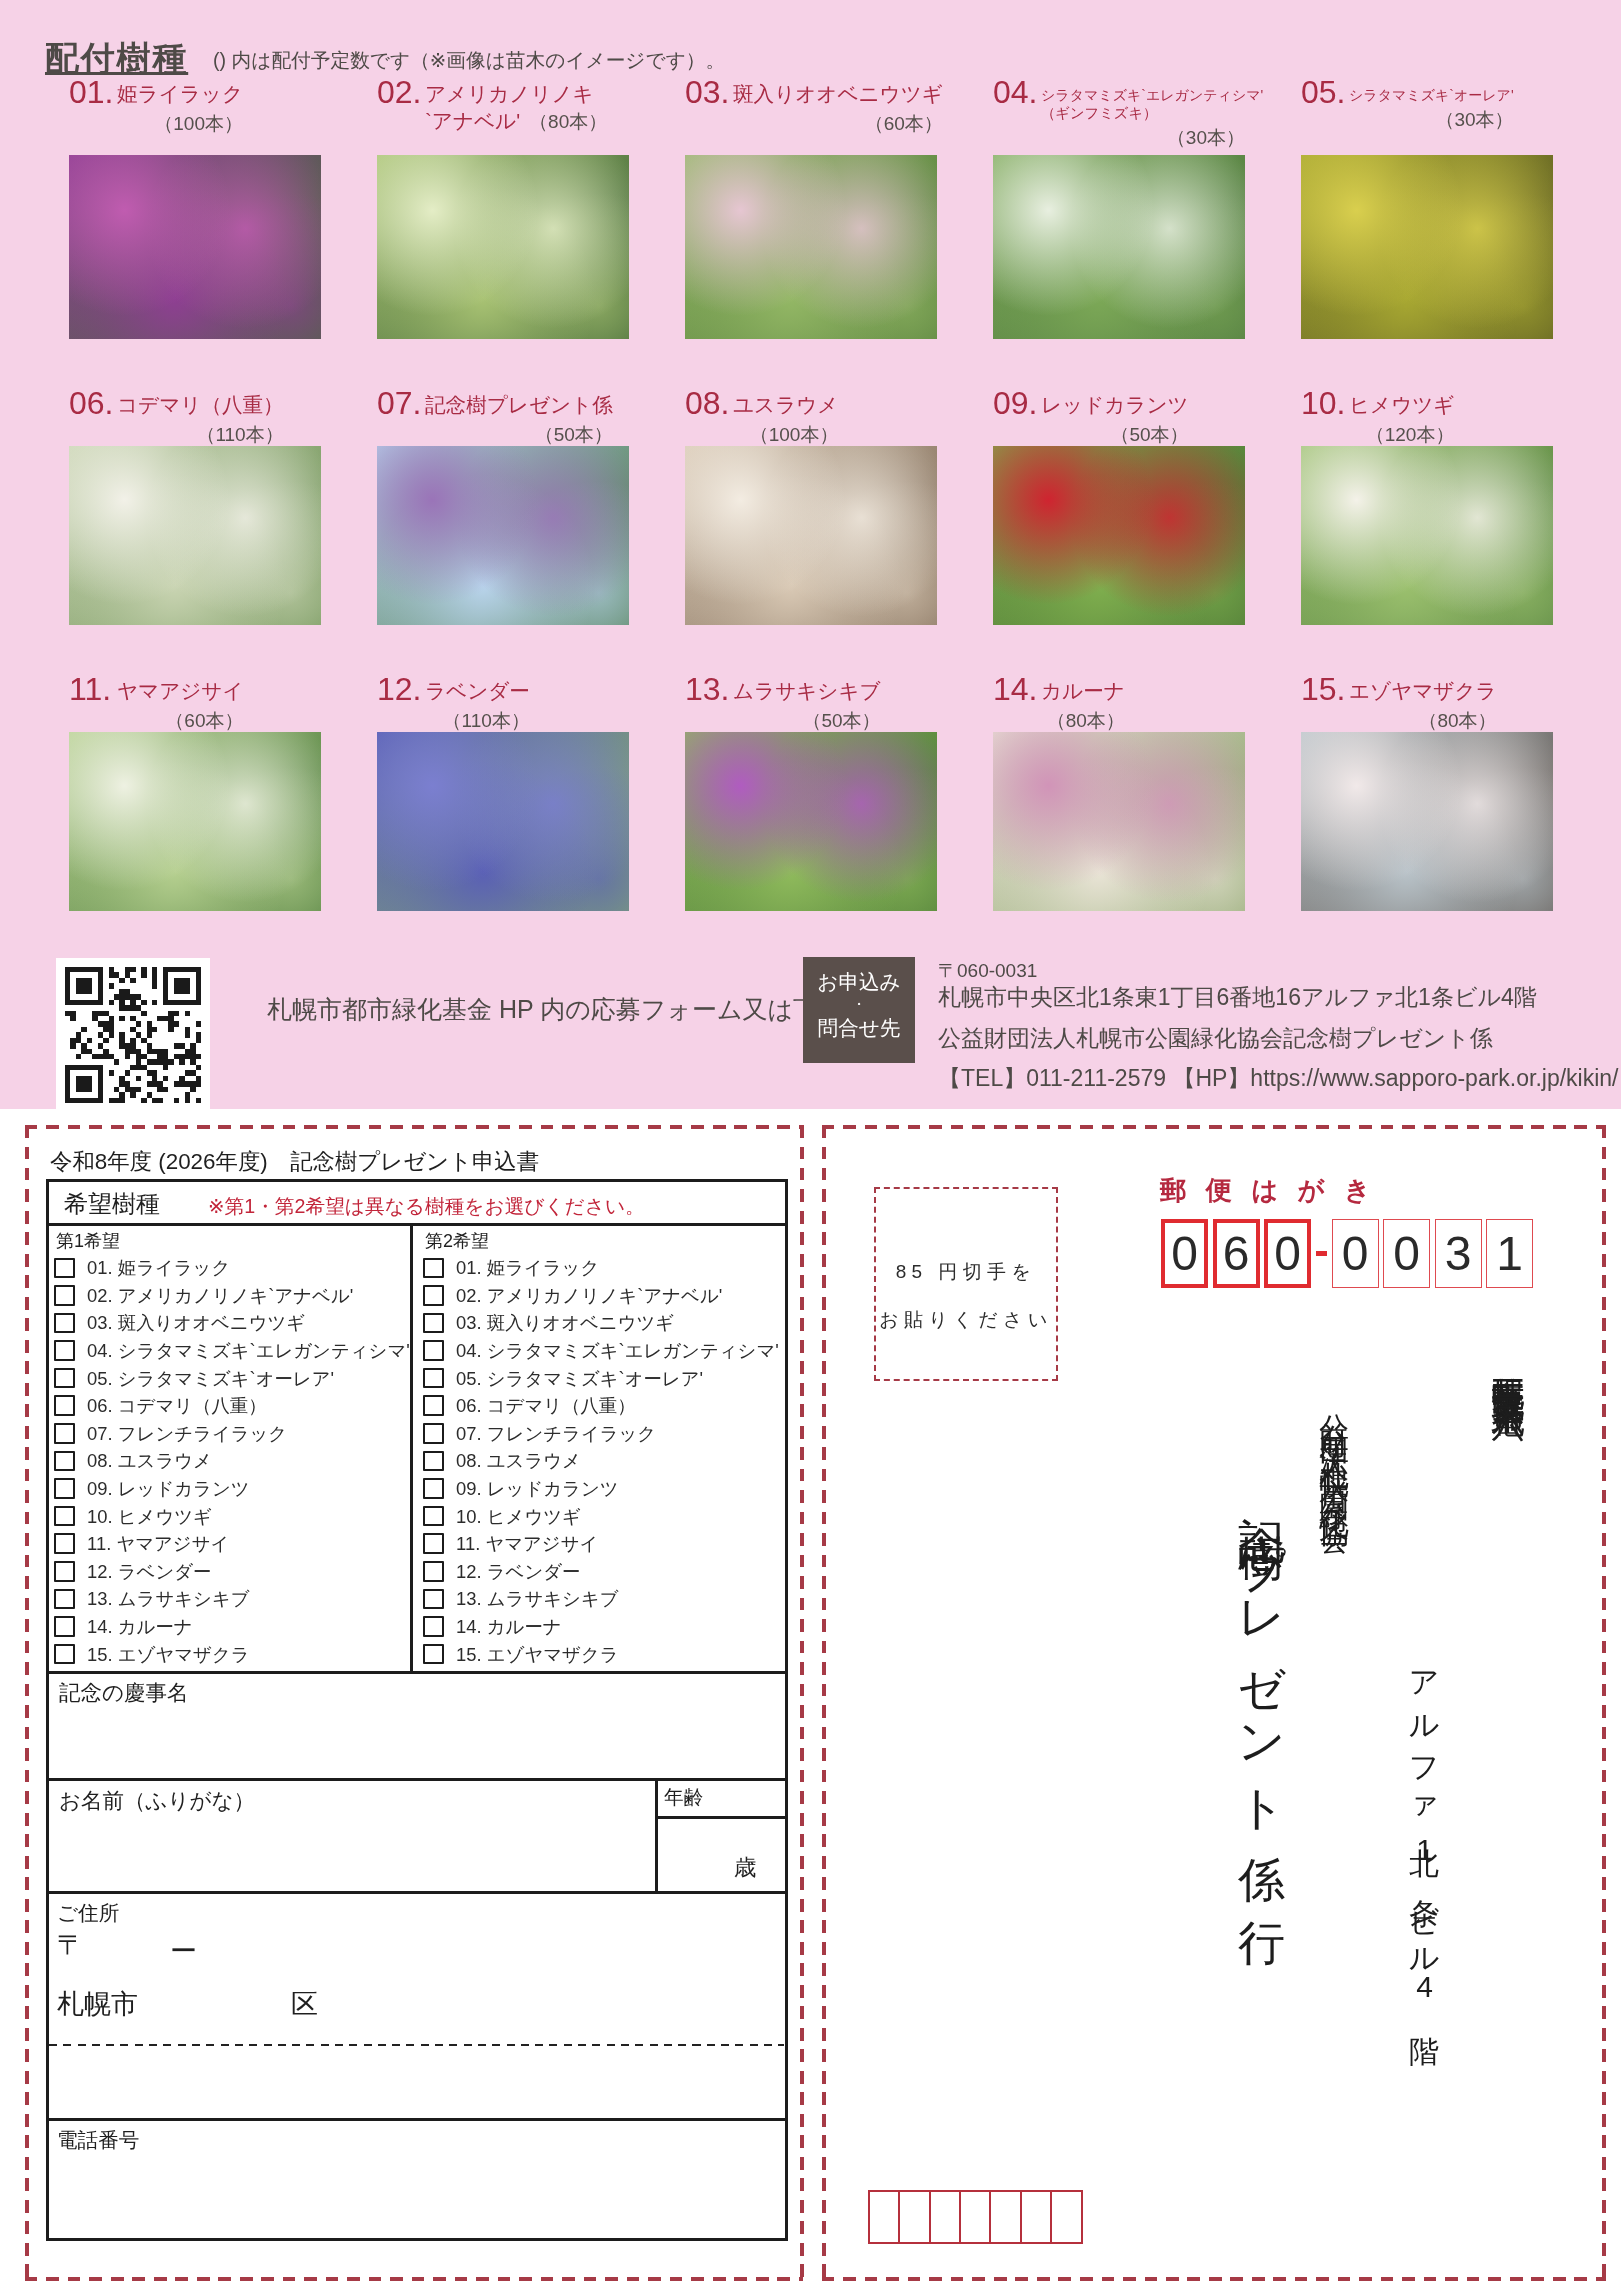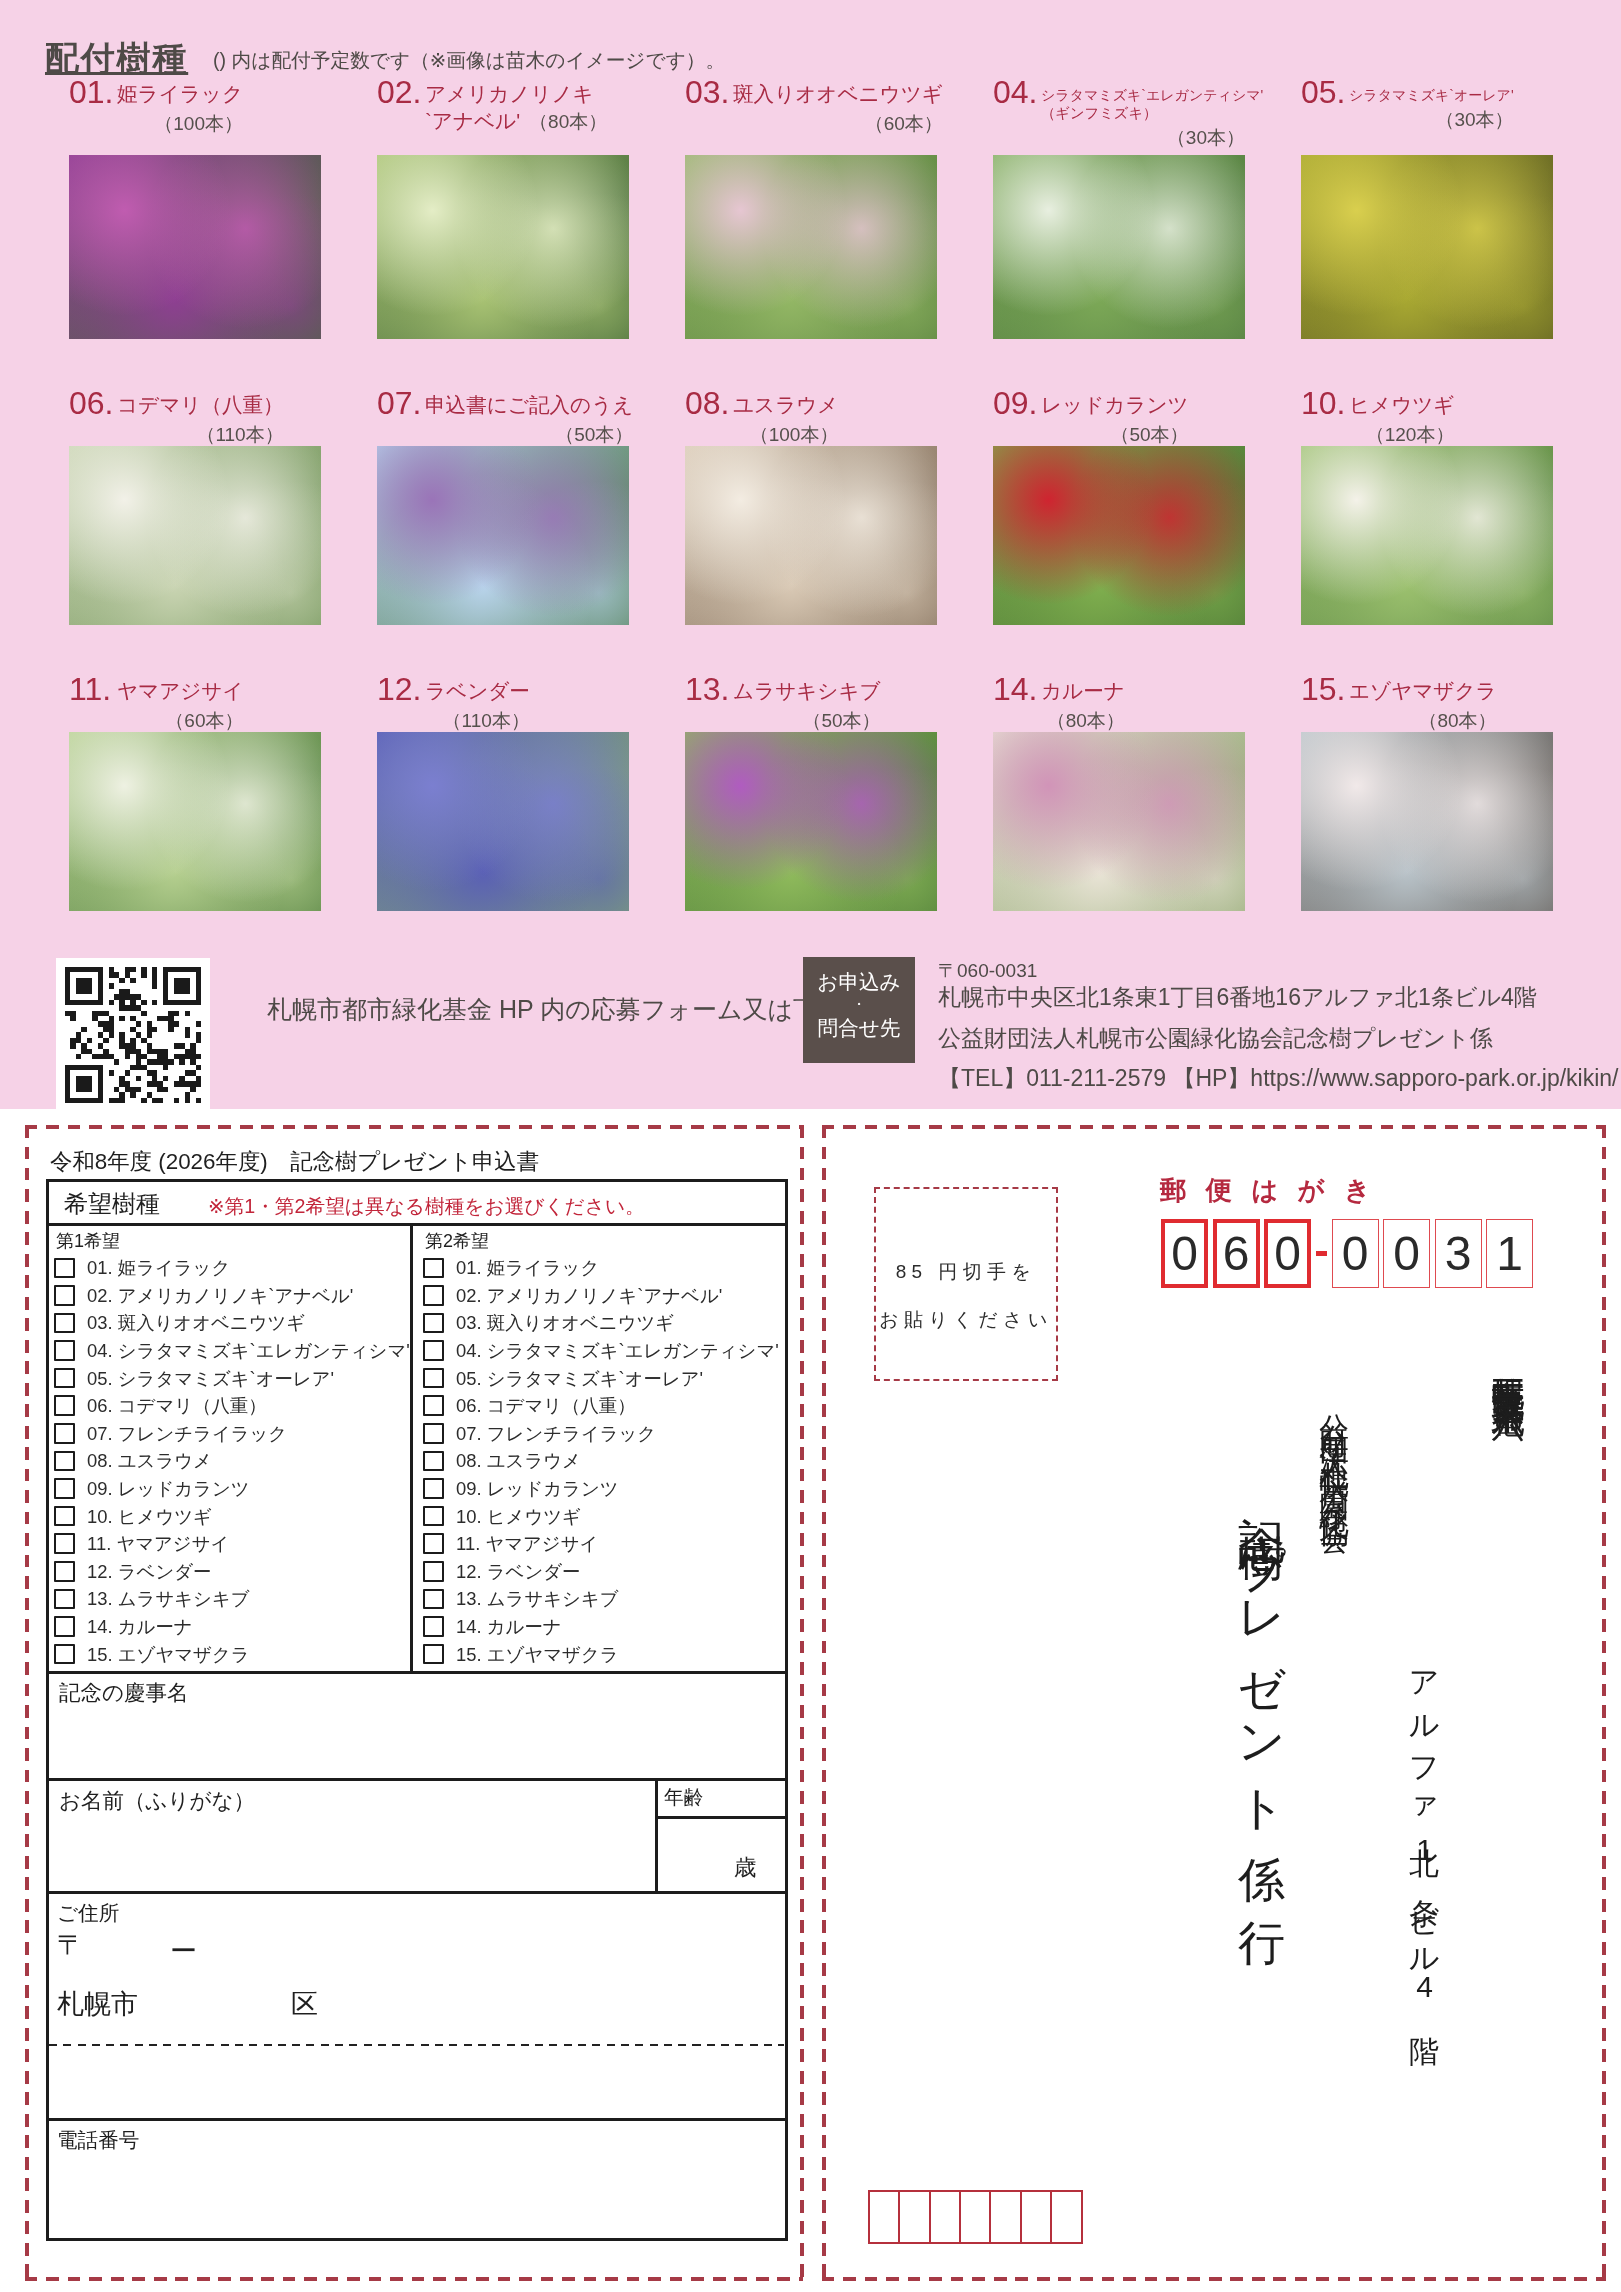--- a/index.html
+++ b/index.html
@@ -144,21 +144,21 @@
         
         <span class="ccount">（110本）</span>
       </div>
     </div>
     <div class="photo" style="background: radial-gradient(circle at 22% 30%, rgb(242, 241, 232) 0%, transparent 45%), radial-gradient(circle at 70% 40%, rgba(242, 241, 232, 0.85), transparent 48%), radial-gradient(circle at 42% 78%, rgb(201, 212, 178), transparent 55%), radial-gradient(circle at 88% 82%, rgba(201, 212, 178, 0.7), transparent 42%), linear-gradient(135deg, rgb(201, 212, 178), rgb(95, 135, 71));"></div>
   </div>
         <div class="card">
     <div class="clabel">
       <span class="cnum">07.</span>
       <div class="cnames">
-        <div class="cname">申込書にご記入のうえ</div>
+        <div class="cname">記念樹プレゼント係</div>
         
         <span class="ccount">（50本）</span>
       </div>
     </div>
     <div class="photo" style="background: radial-gradient(circle at 22% 30%, rgb(154, 116, 184) 0%, transparent 45%), radial-gradient(circle at 70% 40%, rgba(154, 116, 184, 0.85), transparent 48%), radial-gradient(circle at 42% 78%, rgb(185, 212, 236), transparent 55%), radial-gradient(circle at 88% 82%, rgba(185, 212, 236, 0.7), transparent 42%), linear-gradient(135deg, rgb(185, 212, 236), rgb(63, 111, 57));"></div>
   </div>
         <div class="card">
     <div class="clabel">
       <span class="cnum">08.</span>
       <div class="cnames">

